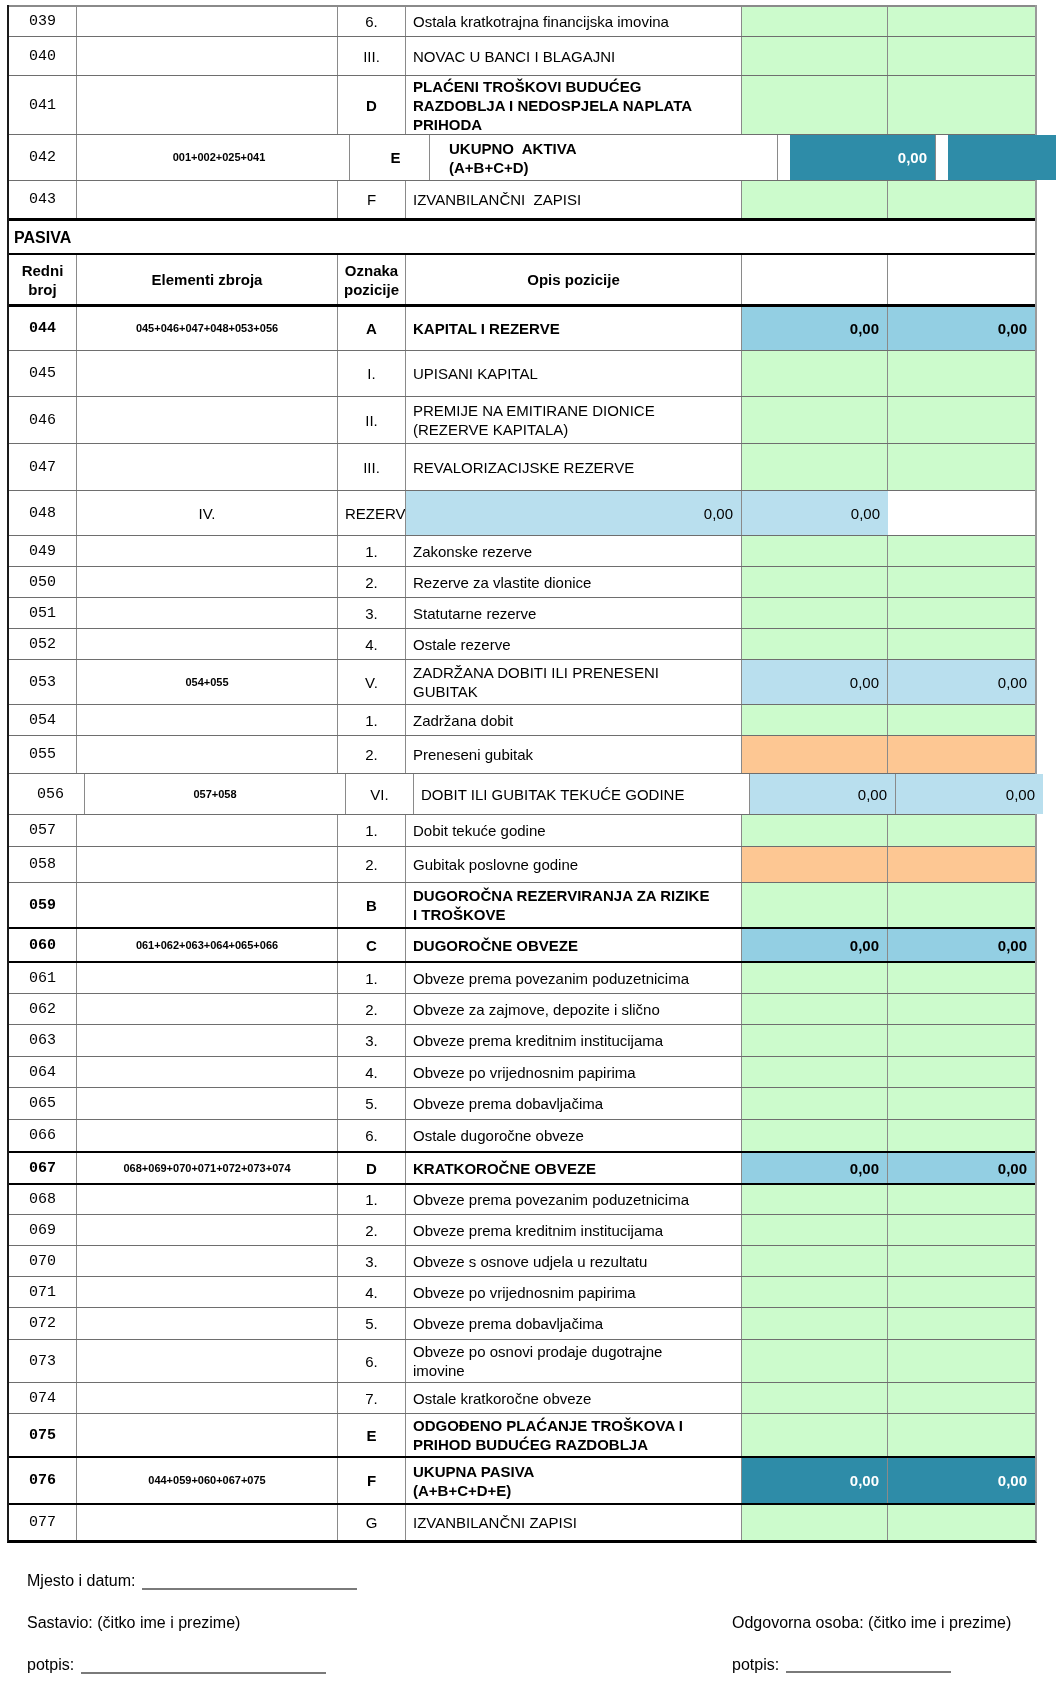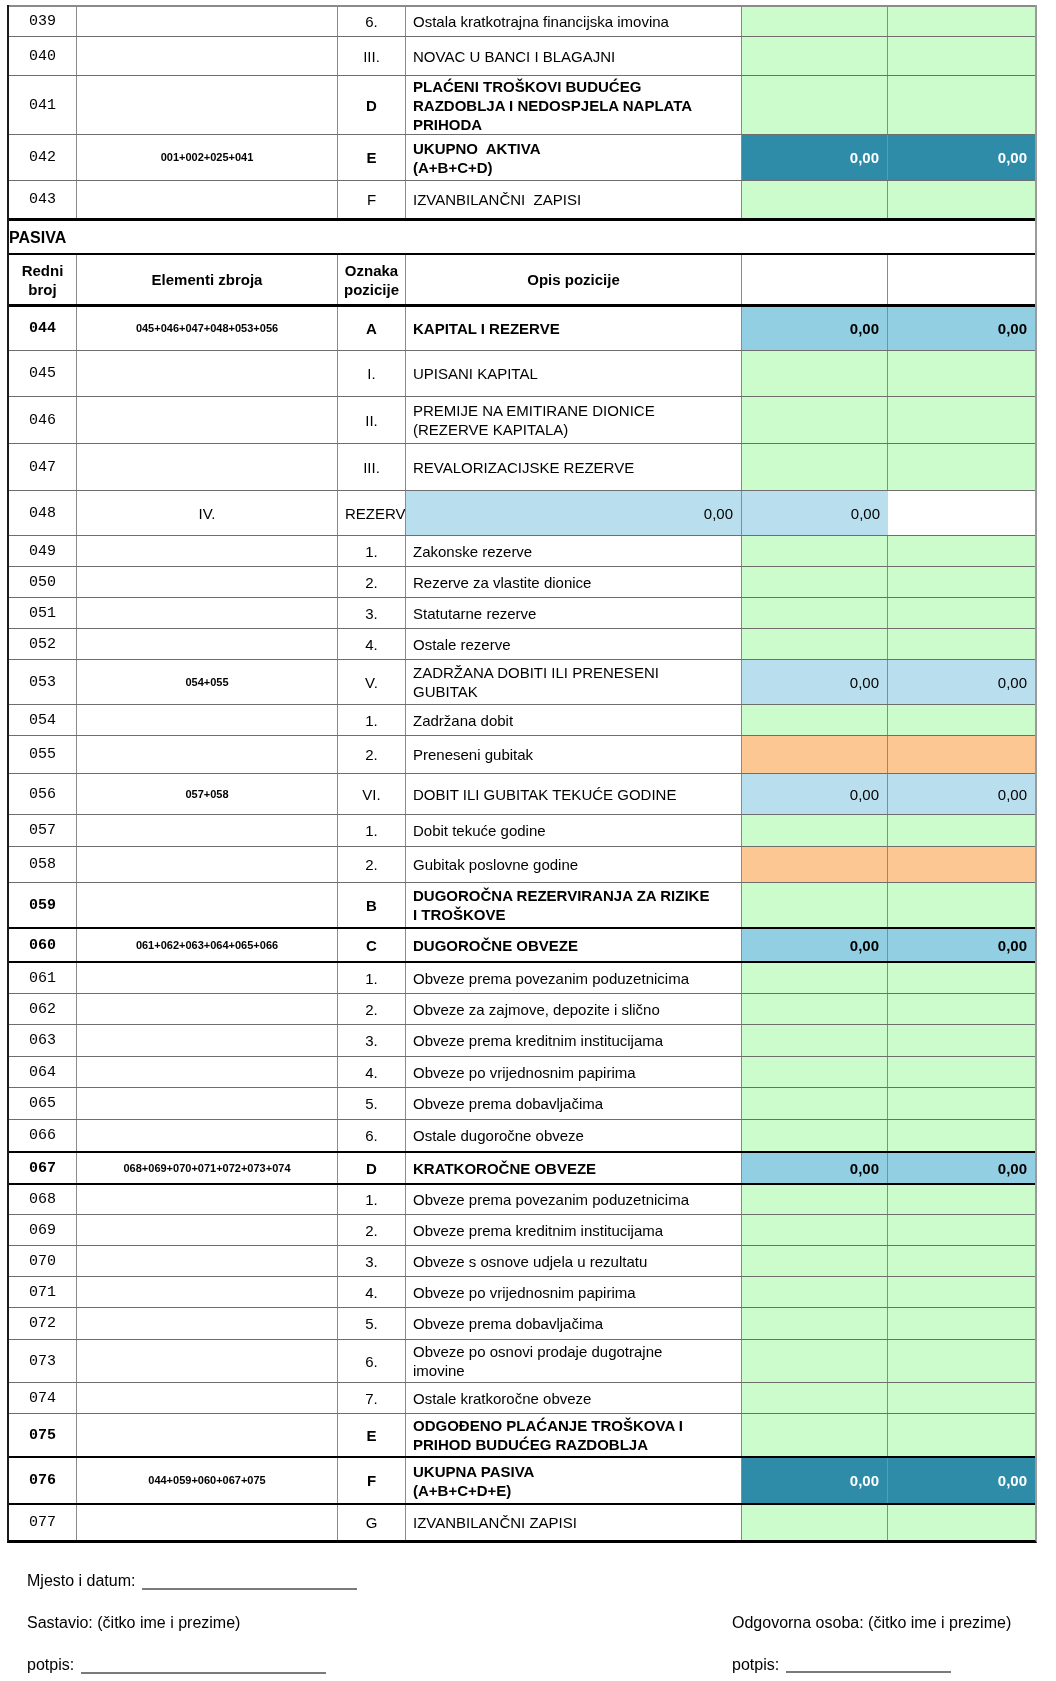--- a/index.html
+++ b/index.html
@@ -21,21 +21,21 @@
      display:flex;align-items:center;justify-content:center;
      font-size:15px;line-height:19px;overflow:hidden;}
   .c:last-child{border-right:none;}
   .c.num{font-size:15px;font-family:Liberation Mono, monospace;}
   .c.sum{font-size:11px;font-weight:bold;letter-spacing:0;}
   .c.desc{flex-direction:column;align-items:flex-start;justify-content:center;
           padding:2px 4px 2px 7px;}
   .c.desc div{white-space:pre;}
   .c.val{justify-content:flex-end;padding-right:8px;}
   .c.b{font-weight:bold;}
-  .scell{border-right:none;justify-content:flex-start;
+  .scell{border-right:none;justify-content:flex-start;padding-left:5px;
          font-weight:bold;font-size:16px;}
   .hc{font-weight:bold;text-align:center;flex-direction:column;}
 
   
   .footer{margin:26px 23px 0 27px;font-size:16px;}
   .f-line{height:21px;margin-bottom:21px;display:flex;align-items:flex-end;}
   .f-row{display:flex;height:21px;margin-bottom:21px;align-items:flex-end;}
   .f-left{width:705px;display:flex;align-items:flex-end;}
   .f-right{flex:1;display:flex;align-items:flex-start;}
   .uline{display:inline-block;border-bottom:2px solid #7a7a7a;height:15px;margin-left:7px;}
@@ -72,21 +72,21 @@
         <div class="c sum"></div>
         <div class="c b">D</div>
         <div class="c desc b">
           <div>PLAĆENI TROŠKOVI BUDUĆEG</div>
           <div>RAZDOBLJA I NEDOSPJELA NAPLATA</div>
           <div>PRIHODA</div>
         </div>
         <div class="c val" style="background: rgb(204, 251, 204);"></div>
         <div class="c val" style="background: rgb(204, 251, 204);"></div>
       </div>
-      <div class="trow " style="height: 46px;">
+      <div class="trow " style="height: 46px; gap: 12px;">
         <div class="c num">042</div>
         <div class="c sum">001+002+025+041</div>
         <div class="c b">E</div>
         <div class="c desc b">
           <div>UKUPNO  AKTIVA</div>
           <div>(A+B+C+D)</div>
         </div>
         <div class="c val" style="background: rgb(46, 140, 168); color: rgb(255, 255, 255); font-weight: bold;">0,00</div>
         <div class="c val" style="background: rgb(46, 140, 168); color: rgb(255, 255, 255); font-weight: bold;">0,00</div>
       </div>
@@ -231,21 +231,21 @@
       <div class="trow " style="height: 38px;">
         <div class="c num">055</div>
         <div class="c sum"></div>
         <div class="c">2.</div>
         <div class="c desc">
           <div>Preneseni gubitak</div>
         </div>
         <div class="c val" style="background: rgb(253, 199, 147);"></div>
         <div class="c val" style="background: rgb(253, 199, 147);"></div>
       </div>
-      <div class="trow " style="height: 41px;">
+      <div class="trow " style="height: 41px; padding-left: 8px;">
         <div class="c num">056</div>
         <div class="c sum">057+058</div>
         <div class="c">VI.</div>
         <div class="c desc">
           <div>DOBIT ILI GUBITAK TEKUĆE GODINE</div>
         </div>
         <div class="c val" style="background: rgb(185, 223, 238);">0,00</div>
         <div class="c val" style="background: rgb(185, 223, 238);">0,00</div>
       </div>
       <div class="trow " style="height: 32px;">

